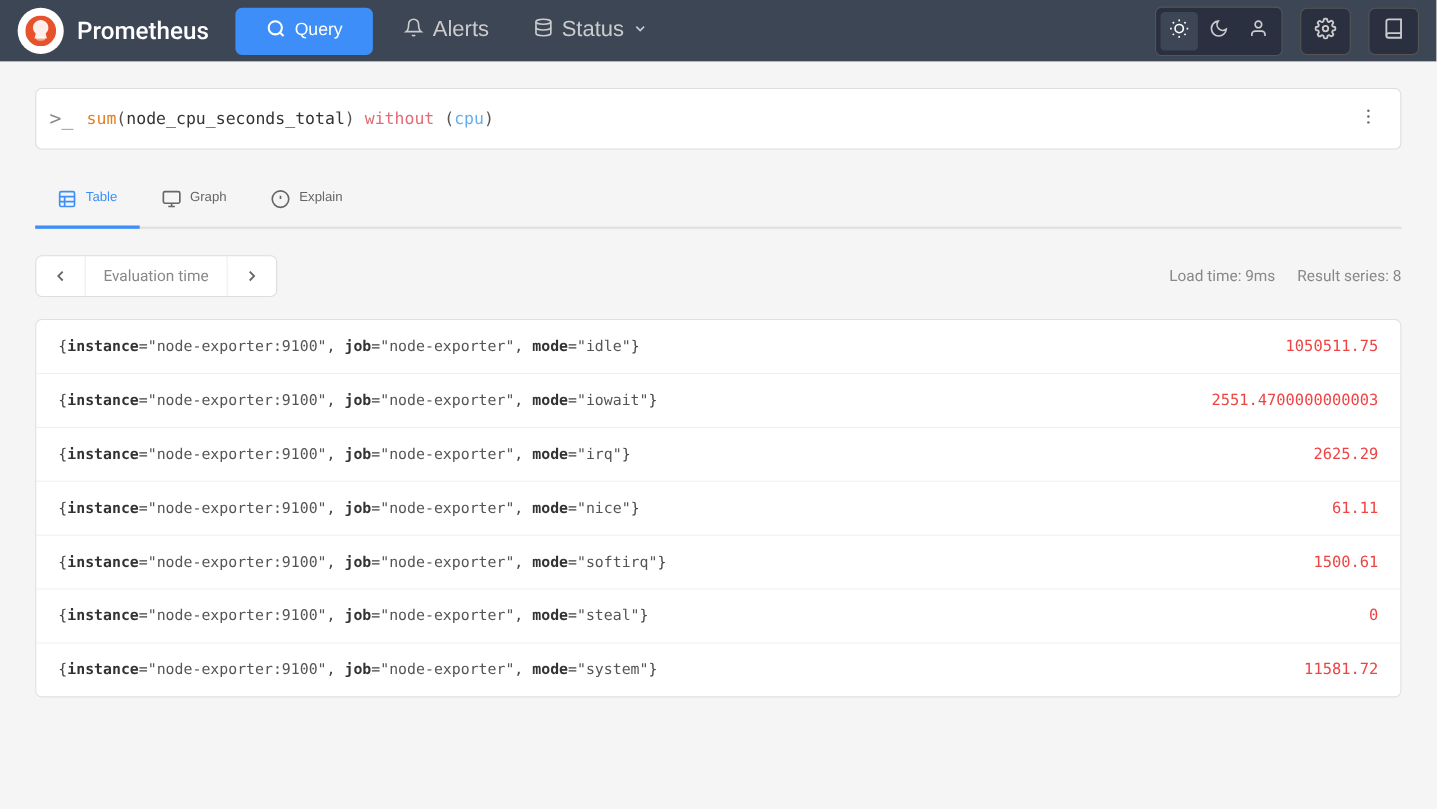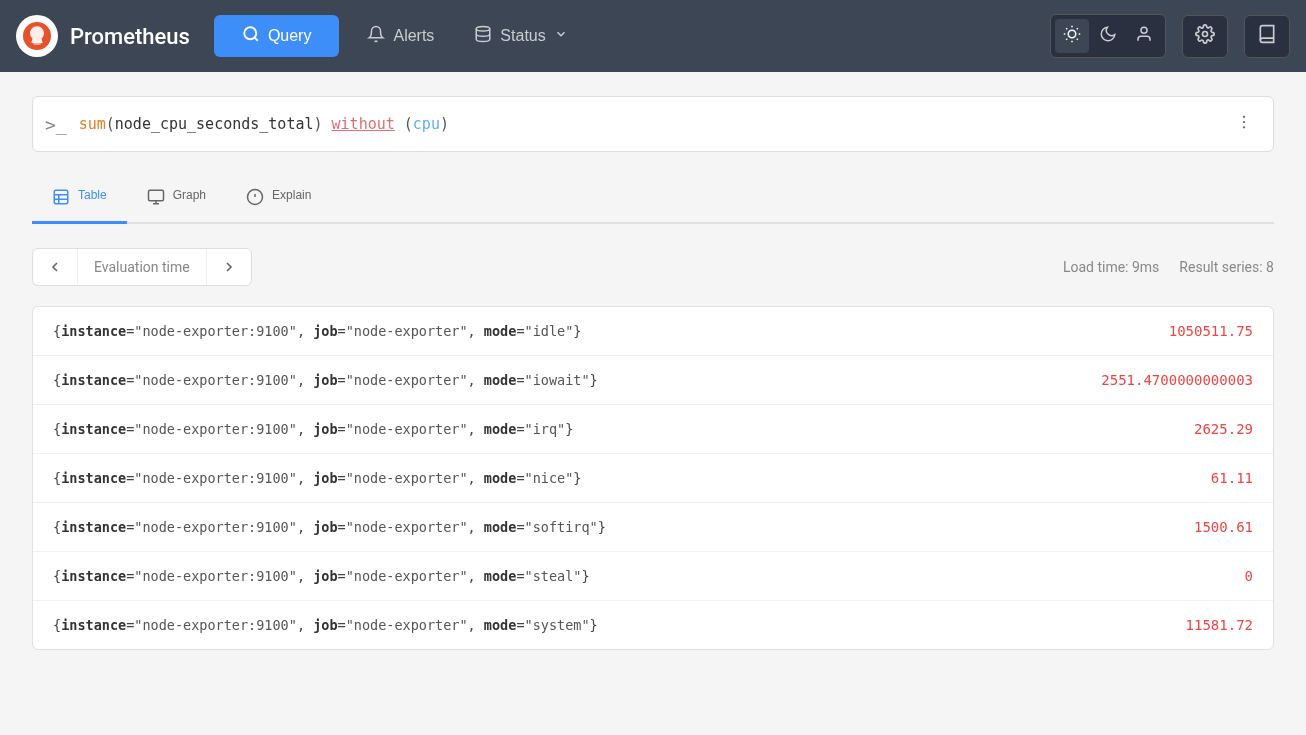--- a/index.html
+++ b/index.html
@@ -12,21 +12,21 @@
       font-family: -apple-system, BlinkMacSystemFont, 'Segoe UI', Roboto, sans-serif;
       background: #f5f5f5;
       color: #333;
       width: 1306px;
       min-height: 735px;
     }
 
     
     .navbar {
       background: #3d4655;
-      height: 72px;
+      height: 56px;
       display: flex;
       align-items: center;
       padding: 0 16px;
       gap: 16px;
     }
 
     .navbar-brand {
       display: flex;
       align-items: center;
       gap: 12px;
@@ -68,24 +68,23 @@
       display: flex;
       align-items: center;
       gap: 8px;
       font-weight: 500;
     }
 
     .nav-item {
       color: #ccc;
       background: none;
       border: none;
-      font-size: 16px;
-      cursor: pointer;
-      display: flex;
-      align-items: center;
+      font-size: 20px;
+      cursor: pointer;
+      display: flex;
       gap: 8px;
       padding: 8px 12px;
       border-radius: 4px;
     }
 
     .nav-spacer {
       flex: 1;
     }
 
     .theme-toggle {
@@ -407,21 +406,21 @@
       </svg>
     </span>
   </button>
 </nav>
 
 <div class="main-content">
 
   <div class="query-bar">
     <span class="query-prompt">&gt;_</span>
     <div class="query-display">
-      <span style="color:#e67e22; font-weight:500;">sum</span><span style="color:#555;">(</span><span style="color:#333;">node_cpu_seconds_total</span><span style="color:#555;">)</span> <span style="color:#e06c75;text-decoration:underline;">without</span> <span style="color:#555;">(</span><span style="color:#61afef;">cpu</span><span style="color:#555;">)</span>
+      <span style="color:#e67e22; font-weight:500;">sum</span><span style="color:#555;">(</span><span style="color:#333;">node_cpu_seconds_total</span><span style="color:#555;">)</span> <span style="color:#e06c75;">without</span> <span style="color:#555;">(</span><span style="color:#61afef;">cpu</span><span style="color:#555;">)</span>
     </div>
     <button class="query-more">
       <svg width="18" height="18" viewBox="0 0 24 24" fill="currentColor">
         <circle cx="12" cy="5" r="1.5"></circle>
           <circle cx="12" cy="12" r="1.5"></circle>
           <circle cx="12" cy="19" r="1.5"></circle>
       </svg>
     </button>
   </div>
 

